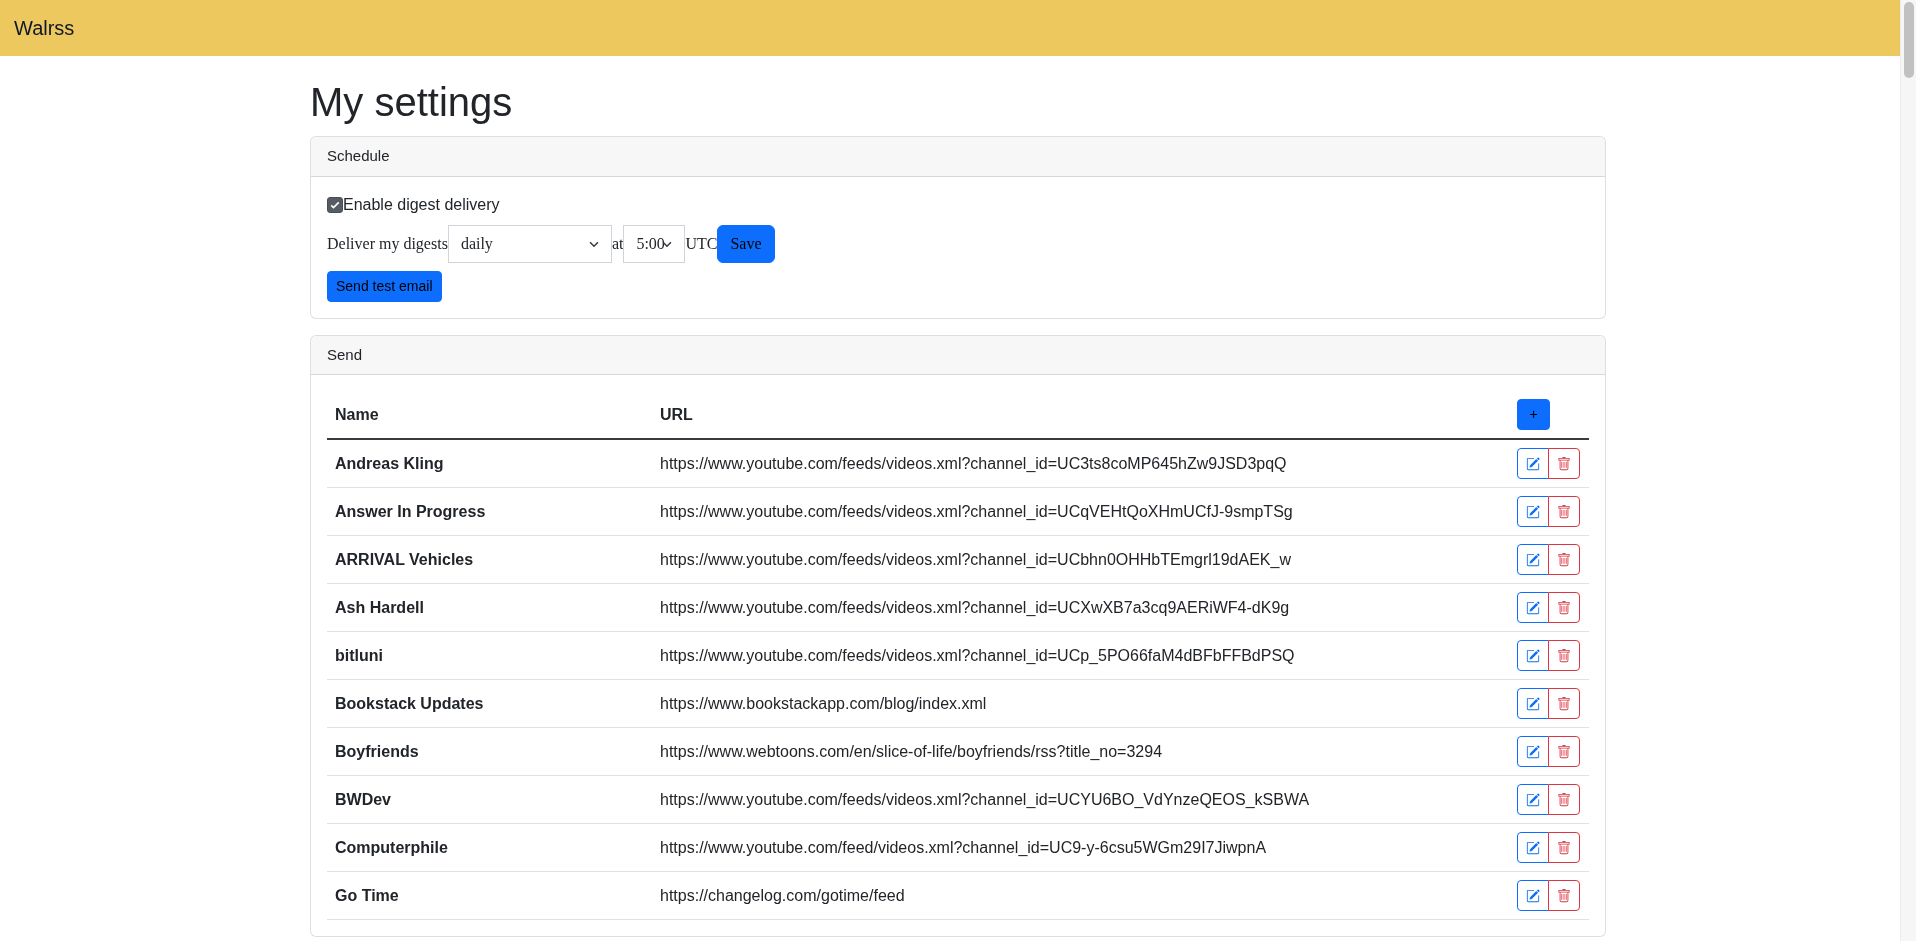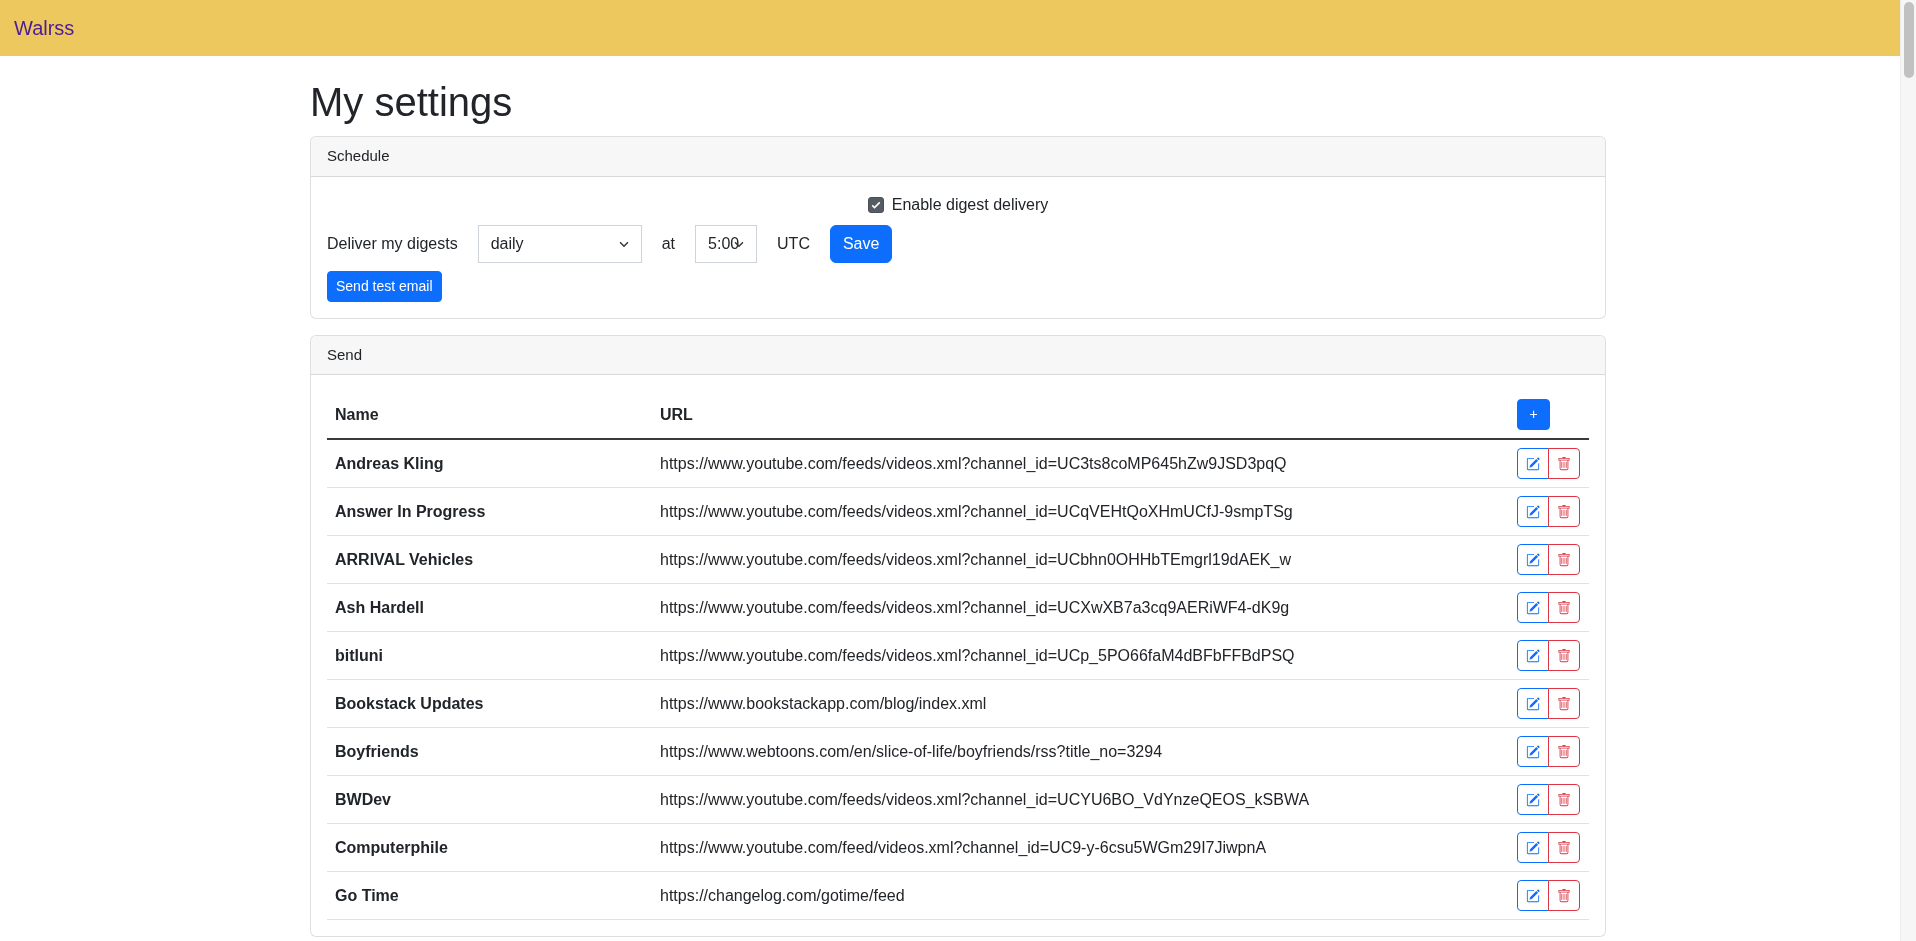--- a/index.html
+++ b/index.html
@@ -13,46 +13,46 @@
   html,body{margin:0;padding:0;}
   body{
     width:1916px;height:941px;overflow:hidden;position:relative;
     background:#fff;color:var(--text);
     font-family:"Liberation Sans","DejaVu Sans",sans-serif;
     font-size:16px;line-height:1.5;
   }
 
   
   .navbar{height:56px;background:var(--navbar-bg);display:flex;align-items:center;padding:0 14px;}
-  .brand{font-size:20px;color:#4c1d95;text-decoration:none;cursor:pointer;}
+  .brand{font-size:20px;color:#0f172a;text-decoration:none;cursor:pointer;}
 
   
   .container{width:1296px;margin:0 auto;}
   .page-title{font-size:40px;font-weight:500;line-height:1.2;margin:22px 0 10px;}
 
   
   .card{background:#fff;border:1px solid rgba(0,0,0,.125);border-radius:6px;margin-bottom:16px;}
   .card-header{padding:8px 16px;background:rgba(0,0,0,.03);border-bottom:1px solid rgba(0,0,0,.125);
     border-radius:6px 6px 0 0;font-size:15px;}
   .card-body{padding:16px;}
 
   
-  .form-check{display:flex;align-items:center;gap:8px;margin-bottom:8px;height:24px;justify-content:center;}
+  .form-check{display:flex;align-items:center;margin-bottom:8px;height:24px;}
   .checkbox{width:16px;height:16px;border-radius:3px;background:#555c63;border:1px solid #4a5056;
     display:inline-flex;align-items:center;justify-content:center;cursor:pointer;flex:0 0 auto;}
-  .delivery-row{display:flex;align-items:center;gap:20px;margin-bottom:8px;}
+  .delivery-row{display:flex;align-items:center;margin-bottom:8px;font-family:Liberation Serif, serif;}
   .select{height:38px;border:1px solid #ced4da;border-radius:0;background:#fff;
     padding:6px 34px 6px 12px;display:flex;align-items:flex-end;position:relative;cursor:pointer;}
   .select .chev{position:absolute;right:10px;top:11px;}
   .select-frequency{width:164px;}
   .select-time{width:62px;}
   .btn{display:inline-flex;align-items:center;justify-content:center;border:1px solid transparent;
     border-radius:6px;font-size:16px;line-height:24px;padding:6px 12px;cursor:pointer;
     font-family:inherit;background:none;}
-  .btn-primary{background:var(--primary);border-color:var(--primary);color:#ffffff;}
+  .btn-primary{background:var(--primary);border-color:var(--primary);color:#000000;}
   .btn-sm{padding:4px 8px;font-size:14px;line-height:21px;border-radius:4px;}
 
   
   .feeds-table{width:100%;border-collapse:collapse;font-size:16px;}
   .feeds-table thead th{
     text-align:left;vertical-align:middle;padding:8px;font-weight:700;
     border-bottom:2px solid #373b3e;height:47px;}
   .col-name{width:325px;}
   .col-actions{width:80px;text-align:left;}
   .feeds-table tbody th,.feeds-table tbody td{

